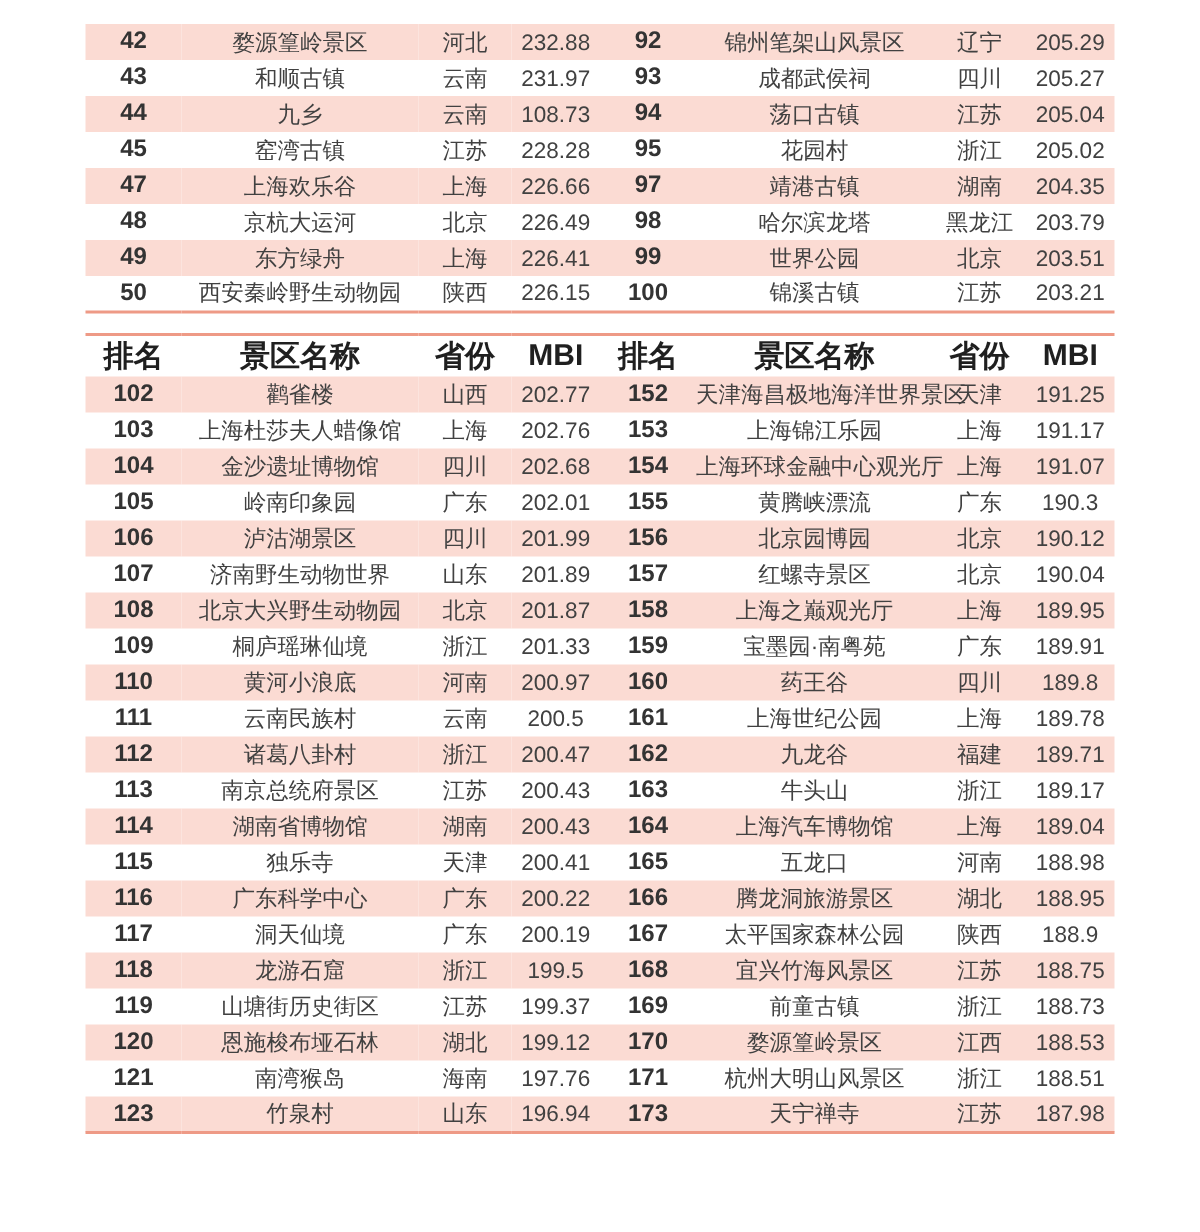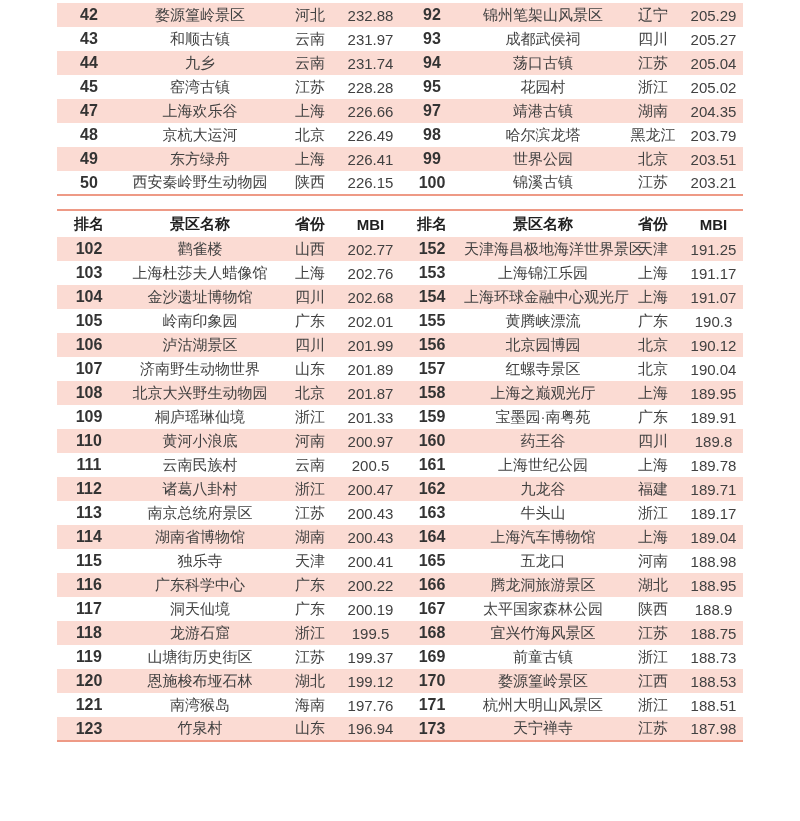--- a/index.html
+++ b/index.html
@@ -8,33 +8,33 @@
     --text:#414141;
     --rank-text:#333333;
     --header-text:#1f1f1f;
   }
   html,body{margin:0;padding:0;}
   body{
     width:800px;height:821px;background:#ffffff;
     font-family:"Liberation Sans","DejaVu Sans",sans-serif;
     overflow:hidden;
   }
-  .page{width:686px;margin:0 auto;padding-top:3px;}
+  .page{width:686px;margin:13px auto;padding-top:3px;}
   table{border-collapse:collapse;table-layout:fixed;width:686px;}
   td,th{padding:0;text-align:center;vertical-align:middle;white-space:nowrap;overflow:visible;}
   tbody tr{height:24px;}
   tbody tr:nth-child(odd){background:var(--pink);}
   .c-rank{font-weight:700;font-size:16px;color:var(--rank-text);}
   .c-name{font-size:15px;color:var(--text);}
   .c-prov{font-size:15px;color:var(--text);}
   .c-mbi{font-size:15px;color:var(--text);font-weight:500;}
   #table-top{border-bottom:2px solid var(--line);margin-bottom:13px;}
   #table-bottom{border-top:2px solid var(--line);border-bottom:2px solid var(--line);}
   thead tr{height:27px;background:#ffffff;}
-  th{font-size:15px;font-weight:700;color:var(--header-text);}
+  th{font-size:20px;font-weight:700;color:var(--header-text);}
 </style>
 </head>
 <body>
 
 <div class="page">
 
   <table id="table-top">
     <colgroup>
       <col style="width:64px">
         <col style="width:158px">
@@ -63,21 +63,21 @@
           <td class="c-mbi">231.97</td>
           <td class="c-rank">93</td>
           <td class="c-name">成都武侯祠</td>
           <td class="c-prov">四川</td>
           <td class="c-mbi">205.27</td>
         </tr>
         <tr>
           <td class="c-rank">44</td>
           <td class="c-name">九乡</td>
           <td class="c-prov">云南</td>
-          <td class="c-mbi">231.74</td>
+          <td class="c-mbi">108.73</td>
           <td class="c-rank">94</td>
           <td class="c-name">荡口古镇</td>
           <td class="c-prov">江苏</td>
           <td class="c-mbi">205.04</td>
         </tr>
         <tr>
           <td class="c-rank">45</td>
           <td class="c-name">窑湾古镇</td>
           <td class="c-prov">江苏</td>
           <td class="c-mbi">228.28</td>

